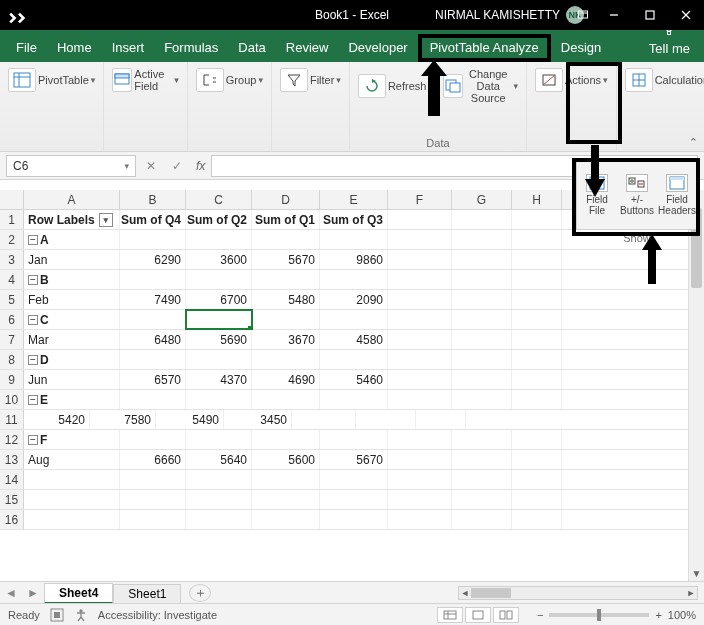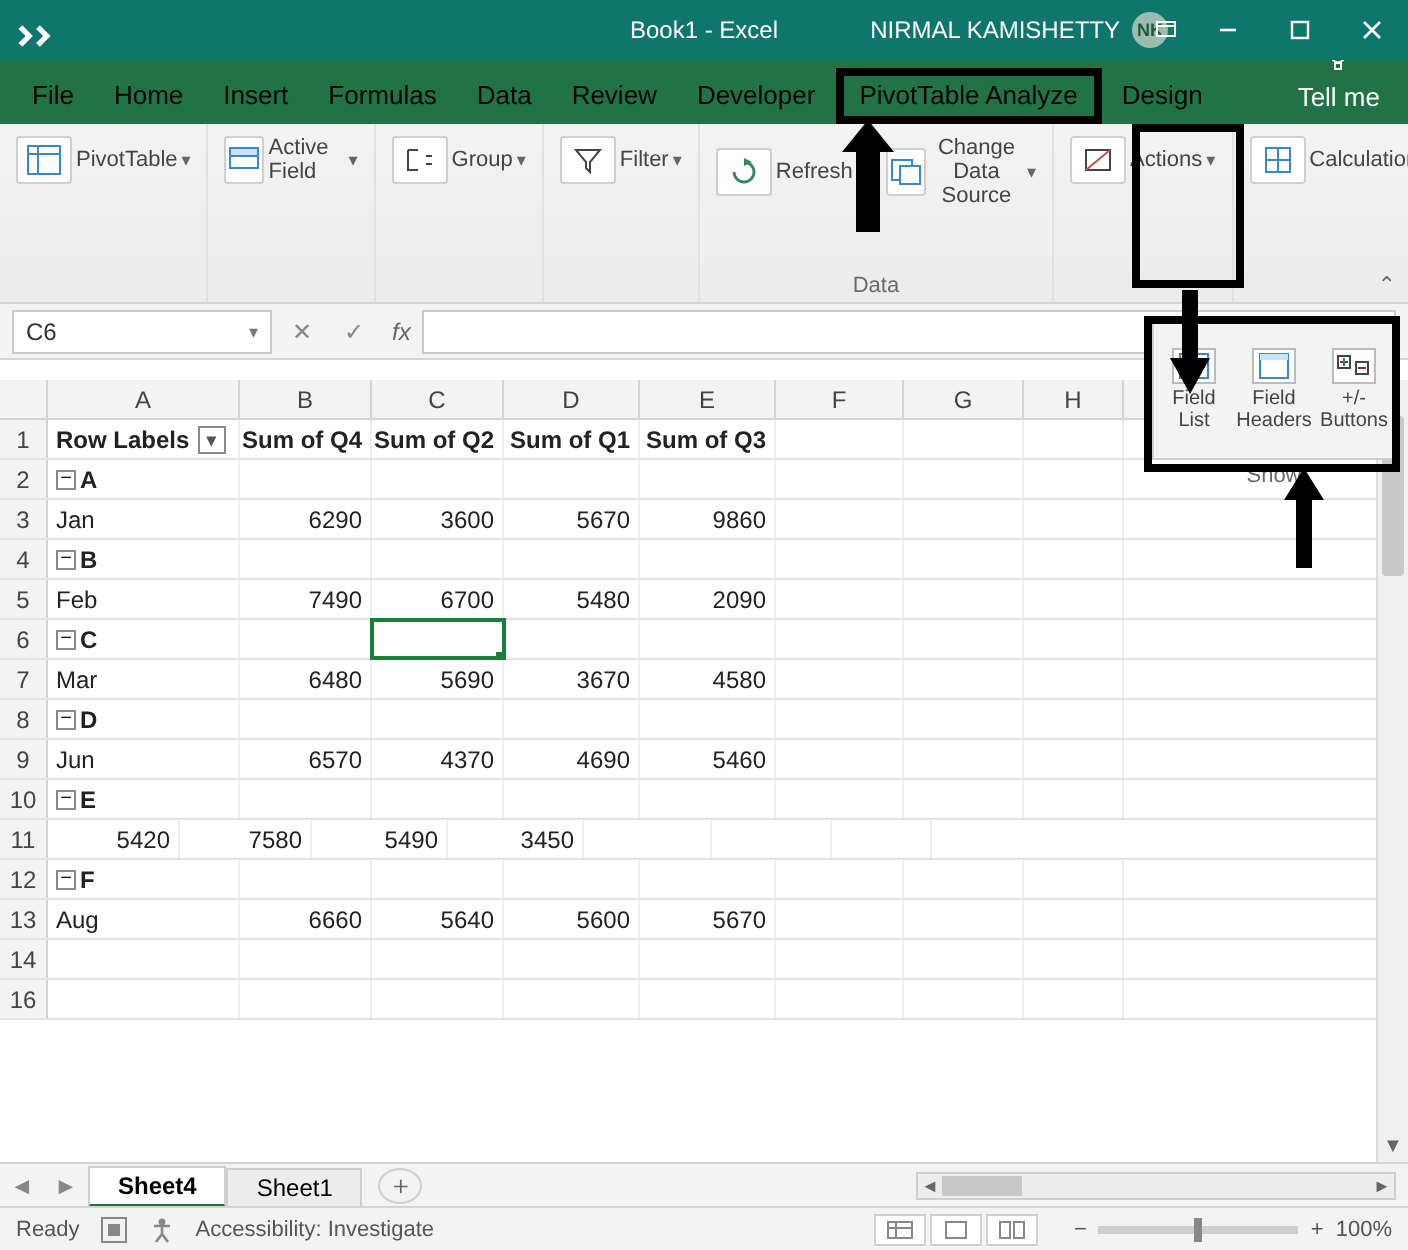--- a/index.html
+++ b/index.html
@@ -1,30 +1,30 @@
 <!DOCTYPE html>
 <html><head>
 <meta charset="utf-8">
 <style>
   * { box-sizing: border-box; margin: 0; padding: 0; font-family: "Segoe UI", Arial, sans-serif; }
   body { width: 704px; height: 625px; background: #fff; overflow: hidden; position: relative; }
 
-  .titlebar { height: 30px; background: #0f766e; display: flex; align-items: center; position: relative; color:#fff; font-size:12px; }
+  .titlebar { height: 30px; background: #000000; display: flex; align-items: center; position: relative; color:#fff; font-size:12px; }
   .titlebar .qlaunch { width: 22px; height: 16px; margin-left: 8px; color:#fff; text-align:center;}
   .titlebar .center-area { position:absolute; left:0; right:0; text-align:center; pointer-events:none;}
   .titlebar .doc-title { display:inline-block; }
   .titlebar .user-area { position:absolute; right:120px; display:flex; align-items:center; gap:6px;text-align:right;}
   .titlebar .avatar { width:18px; height:18px; border-radius:50%; background:#9bbcae; color:#1f5a3e; font-size:9px; display:flex; align-items:center; justify-content:center; font-weight:600; }
   .titlebar .winbtns { position:absolute; right:0; display:flex; }
   .titlebar .winbtn { width:36px; height:30px; display:flex; align-items:center; justify-content:center; color:#fff; }
   .titlebar .winbtn svg { width:12px; height:12px; }
   .titlebar .winbtn.rmode { width:26px; }
 
   .tabbar { height: 32px; background:#217346; display:flex; align-items:flex-end; padding-left:6px; }
-  .tabbar .tab { color:#000000; font-size:13px; padding: 6px 10px 7px 10px; cursor:default; white-space:nowrap; }
+  .tabbar .tab { color:#ffffff; font-size:13px; padding: 6px 10px 7px 10px; cursor:default; white-space:nowrap; }
   .tabbar .tab.file { }
   .tabbar .box-highlight { border:4px solid #000; padding:2px 8px 3px 8px; position:relative; }
   .tabbar .tellme-area { margin-left:auto; display:flex; align-items:center; gap:4px; color:#fff; font-size:13px; padding-right:14px; padding-bottom:6px;flex-direction:column;}
   .bulb { width:14px; height:14px; }
 
   .ribbon { height: 90px; background: linear-gradient(#f3f3f3,#ececec); border-bottom:1px solid #d4d4d4; display:flex; position:relative; }
   .ribbon .group { display:flex; flex-direction:column; align-items:center; justify-content:flex-start; padding: 4px 6px 0 6px; border-right:1px solid #e1e1e1; height:100%; }
   .ribbon .group.noborder { border-right:none; }
   .ribbon .btn { display:flex; flex-direction:row; align-items:center; gap:2px; font-size:11px; color:#444; padding:2px 2px; }
   .ribbon .btn .ico { width:28px; height:24px; display:flex; align-items:center;justify-content:center; border:1px solid #cfcfcf; background:#fff; border-radius:2px;}
@@ -305,42 +305,42 @@
 </div>
 
 <div class="mini-popover">
   <div class="mini-btn">
     <div class="mico">
         <svg width="16" height="14" viewBox="0 0 16 14">
           <rect x="1" y="1" width="14" height="12" fill="none" stroke="#3b87c8"></rect>
           <line x1="1" y1="4" x2="15" y2="4" stroke="#3b87c8"></line>
         </svg>
       </div>
-    <span style="text-align:center;">Field List</span>
-  </div>
-  <div class="mini-btn">
-    <div class="mico">
-        <svg width="16" height="14" viewBox="0 0 16 14">
-          <rect x="1" y="1" width="14" height="12" fill="none" stroke="#3b87c8"></rect>
-          <rect x="1" y="1" width="14" height="3" fill="#cde3f5"></rect>
-        </svg>
-      </div>
-    <span style="text-align:center;">Field Headers</span>
+    <span style="text-align:center;">Field File</span>
   </div>
   <div class="mini-btn">
     <div class="mico">
         <svg width="18" height="14" viewBox="0 0 18 14">
           <rect x="1" y="2" width="6" height="6" fill="none" stroke="#444"></rect>
           <line x1="2" y1="5" x2="6" y2="5" stroke="#8b2d2d"></line>
           <line x1="4" y1="3" x2="4" y2="7" stroke="#2e8b57"></line>
           <rect x="10" y="5" width="6" height="6" fill="none" stroke="#444"></rect>
           <line x1="11" y1="8" x2="15" y2="8" stroke="#8b2d2d"></line>
         </svg>
       </div>
     <span style="text-align:center;">+/- Buttons</span>
+  </div>
+  <div class="mini-btn">
+    <div class="mico">
+        <svg width="16" height="14" viewBox="0 0 16 14">
+          <rect x="1" y="1" width="14" height="12" fill="none" stroke="#3b87c8"></rect>
+          <rect x="1" y="1" width="14" height="3" fill="#cde3f5"></rect>
+        </svg>
+      </div>
+    <span style="text-align:center;">Field Headers</span>
   </div>
 </div>
 <div class="mini-popover-caption">Show</div>
 
 <div class="grid-area">
   <div class="colheaders" id="colheaders">
     <div class="corner"></div>
   <div class="colh" style="width: 96px;">A</div>
       <div class="colh" style="width: 66px;">B</div>
       <div class="colh" style="width: 66px;">C</div>
@@ -509,20 +509,31 @@
         <div class="cell num" style="width: 66px;">6660</div>
         <div class="cell num" style="width: 66px;">5640</div>
         <div class="cell num" style="width: 68px;">5600</div>
         <div class="cell num" style="width: 68px;">5670</div>
         <div class="cell" style="width: 64px;"></div>
         <div class="cell" style="width: 60px;"></div>
         <div class="cell" style="width: 50px;"></div>
       </div>
       <div class="row">
         <div class="rowh">14</div>
+        <div class="cell" style="width: 96px;"></div>
+        <div class="cell" style="width: 66px;"></div>
+        <div class="cell" style="width: 66px;"></div>
+        <div class="cell" style="width: 68px;"></div>
+        <div class="cell" style="width: 68px;"></div>
+        <div class="cell" style="width: 64px;"></div>
+        <div class="cell" style="width: 60px;"></div>
+        <div class="cell" style="width: 50px;"></div>
+      </div>
+      <div class="row">
+        <div class="rowh">15</div>
         <div class="cell" style="width: 96px;"></div>
         <div class="cell" style="width: 66px;"></div>
         <div class="cell" style="width: 66px;"></div>
         <div class="cell" style="width: 68px;"></div>
         <div class="cell" style="width: 68px;"></div>
         <div class="cell" style="width: 64px;"></div>
         <div class="cell" style="width: 60px;"></div>
         <div class="cell" style="width: 50px;"></div>
       </div>
       <div class="row">

